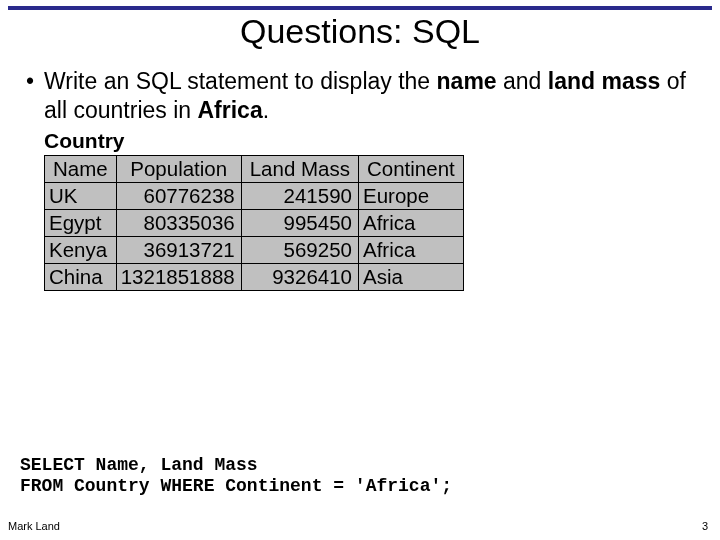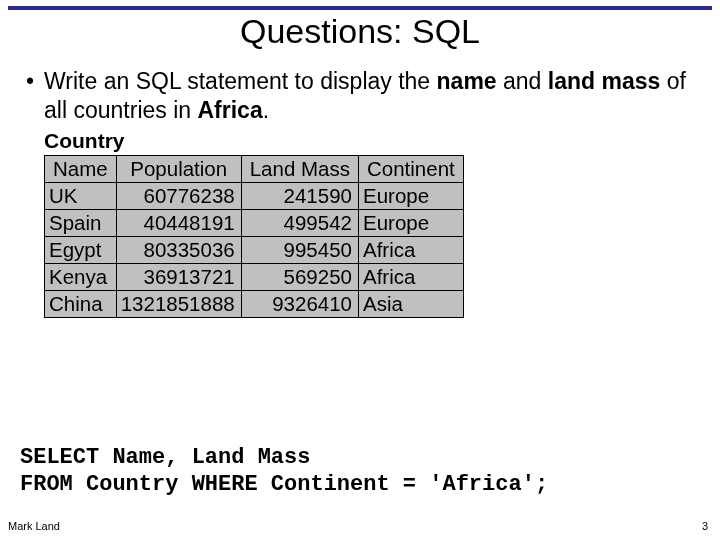--- a/index.html
+++ b/index.html
@@ -61,21 +61,21 @@
   table.country th {
     text-align: center;
     padding: 1px 8px;
   }
   table.country td.num { text-align: right; }
   .sql-block {
     position: absolute;
     left: 20px;
     bottom: 42px;
     font-family: "Courier New", Courier, monospace;
-    font-size: 22px;
+    font-size: 18px;
     font-weight: bold;
     color: #000;
     line-height: 1.2;
     white-space: pre;
   }
   .footer {
     position: absolute;
     bottom: 8px;
     left: 8px;
     right: 12px;
@@ -108,26 +108,20 @@
       </tr>
     </thead>
     <tbody>
         <tr>
           <td>UK</td>
           <td class="num">60776238</td>
           <td class="num">241590</td>
           <td>Europe</td>
         </tr>
         <tr>
-          <td>Spain</td>
-          <td class="num">40448191</td>
-          <td class="num">499542</td>
-          <td>Europe</td>
-        </tr>
-        <tr>
           <td>Egypt</td>
           <td class="num">80335036</td>
           <td class="num">995450</td>
           <td>Africa</td>
         </tr>
         <tr>
           <td>Kenya</td>
           <td class="num">36913721</td>
           <td class="num">569250</td>
           <td>Africa</td>

